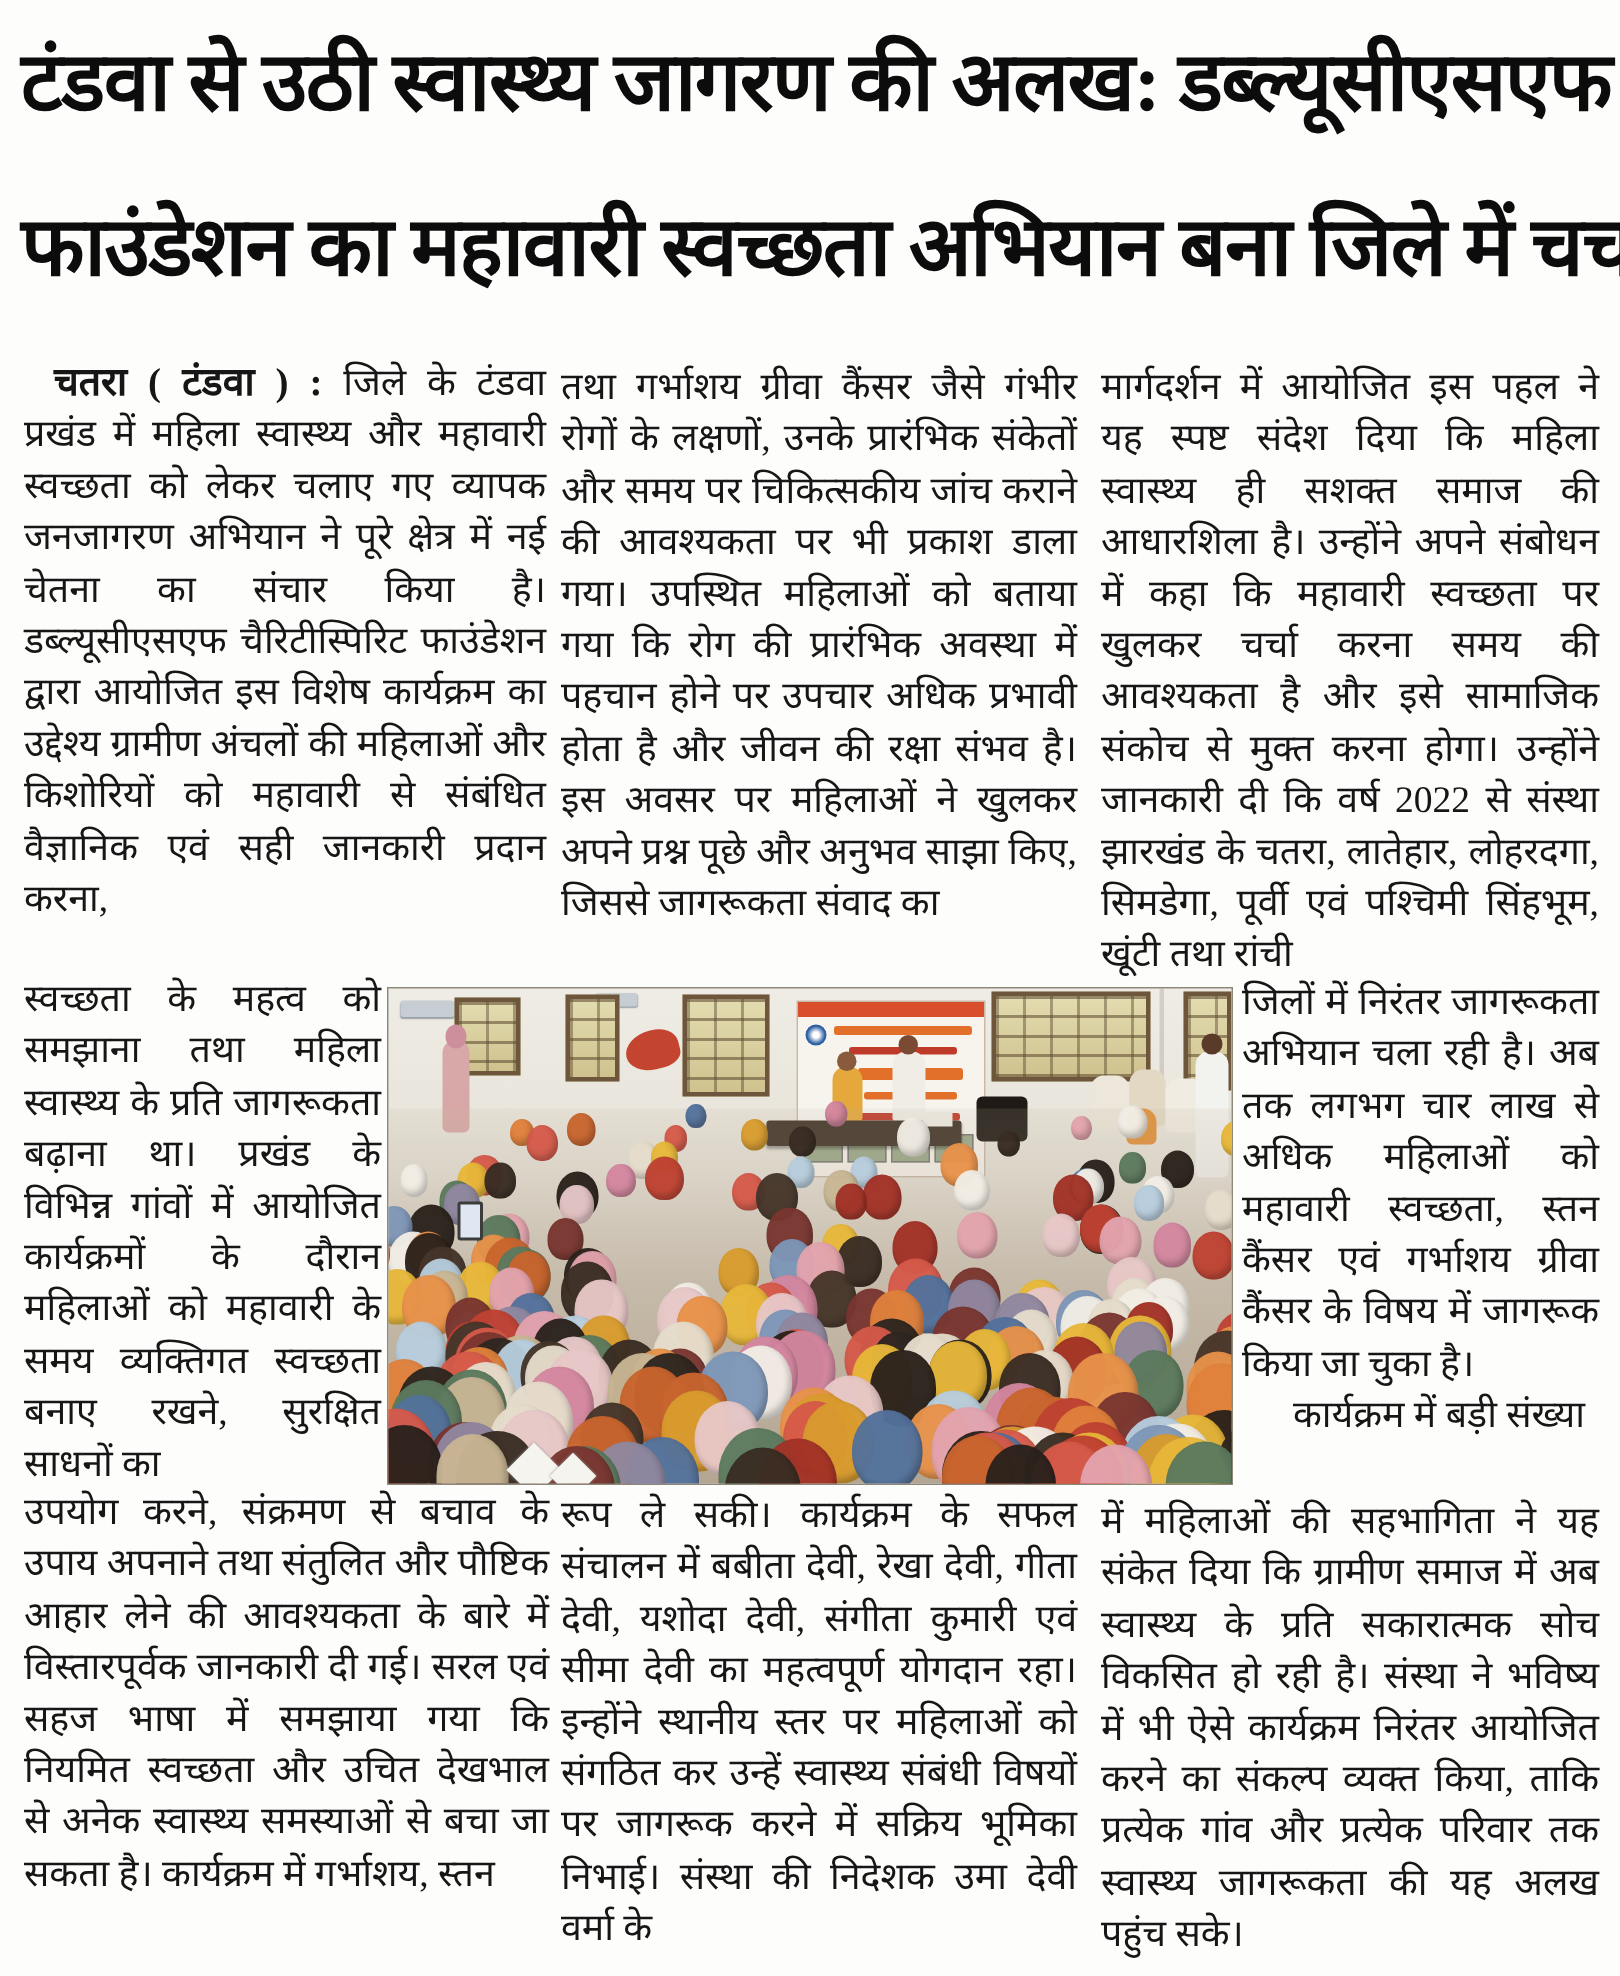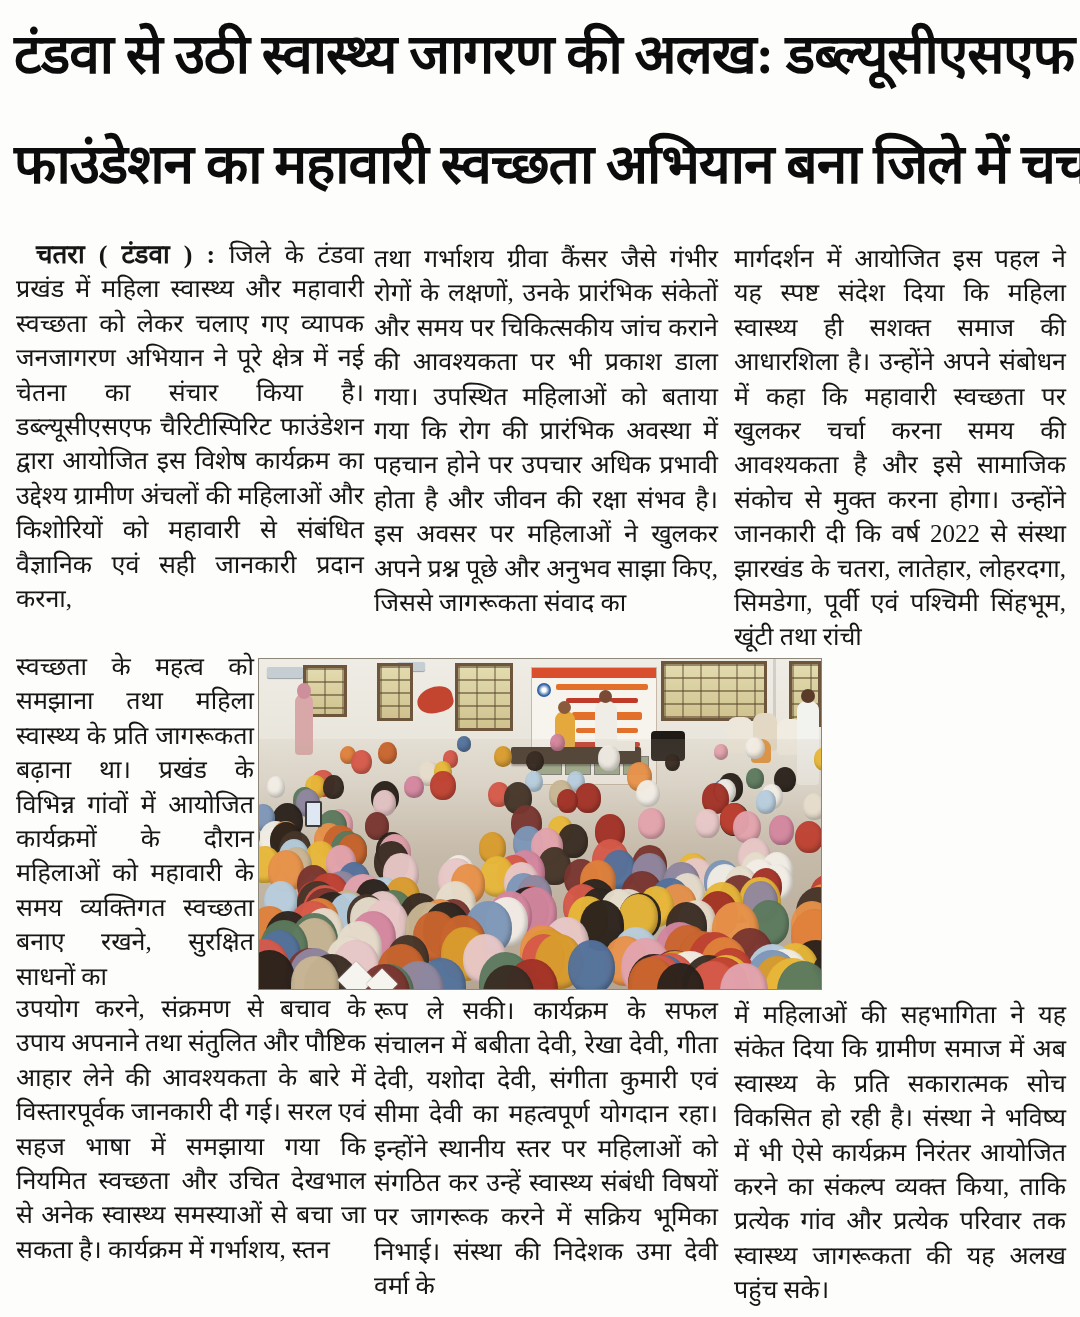--- a/index.html
+++ b/index.html
@@ -77,20 +77,22 @@
   <p>तथा गर्भाशय ग्रीवा कैंसर जैसे गंभीर रोगों के लक्षणों, उनके प्रारंभिक संकेतों और समय पर चिकित्सकीय जांच कराने की आवश्यकता पर भी प्रकाश डाला गया। उपस्थित महिलाओं को बताया गया कि रोग की प्रारंभिक अवस्था में पहचान होने पर उपचार अधिक प्रभावी होता है और जीवन की रक्षा संभव है। इस अवसर पर महिलाओं ने खुलकर अपने प्रश्न पूछे और अनुभव साझा किए, जिससे जागरूकता संवाद का</p>
 </div>
 <div class="seg" style="left:374px;top:994px;width:344px;">
   <p>रूप ले सकी। कार्यक्रम के सफल संचालन में बबीता देवी, रेखा देवी, गीता देवी, यशोदा देवी, संगीता कुमारी एवं सीमा देवी का महत्वपूर्ण योगदान रहा। इन्होंने स्थानीय स्तर पर महिलाओं को संगठित कर उन्हें स्वास्थ्य संबंधी विषयों पर जागरूक करने में सक्रिय भूमिका निभाई। संस्था की निदेशक उमा देवी वर्मा के</p>
 </div>
 
 <div class="seg" style="left:734px;top:242px;width:332px;">
   <p>मार्गदर्शन में आयोजित इस पहल ने यह स्पष्ट संदेश दिया कि महिला स्वास्थ्य ही सशक्त समाज की आधारशिला है। उन्होंने अपने संबोधन में कहा कि महावारी स्वच्छता पर खुलकर चर्चा करना समय की आवश्यकता है और इसे सामाजिक संकोच से मुक्त करना होगा। उन्होंने जानकारी दी कि वर्ष 2022 से संस्था झारखंड के चतरा, लातेहार, लोहरदगा, सिमडेगा, पूर्वी एवं पश्चिमी सिंहभूम, खूंटी तथा रांची</p>
 </div>
 <div class="seg" style="left:828px;top:652px;width:238px;">
+  <p>जिलों में निरंतर जागरूकता अभियान चला रही है। अब तक लगभग चार लाख से अधिक महिलाओं को महावारी स्वच्छता, स्तन कैंसर एवं गर्भाशय ग्रीवा कैंसर के विषय में जागरूक किया जा चुका है।</p>
+  <p class="indent-big">कार्यक्रम में बड़ी संख्या</p>
 </div>
 <div class="seg" style="left:734px;top:998px;width:332px;">
   <p>में महिलाओं की सहभागिता ने यह संकेत दिया कि ग्रामीण समाज में अब स्वास्थ्य के प्रति सकारात्मक सोच विकसित हो रही है। संस्था ने भविष्य में भी ऐसे कार्यक्रम निरंतर आयोजित करने का संकल्प व्यक्त किया, ताकि प्रत्येक गांव और प्रत्येक परिवार तक स्वास्थ्य जागरूकता की यह अलख पहुंच सके।</p>
 </div>
 
 <div class="photo" title="हॉल में बड़ी संख्या में बैठी महिलाएं, पीछे बैनर और मंच — जागरूकता कार्यक्रम">
 
   <div class="vent" style="left:8px;top:8px;width:36px;height:11px;"></div>
   <div class="vent" style="left:138px;top:3px;width:28px;height:9px;"></div>
 

